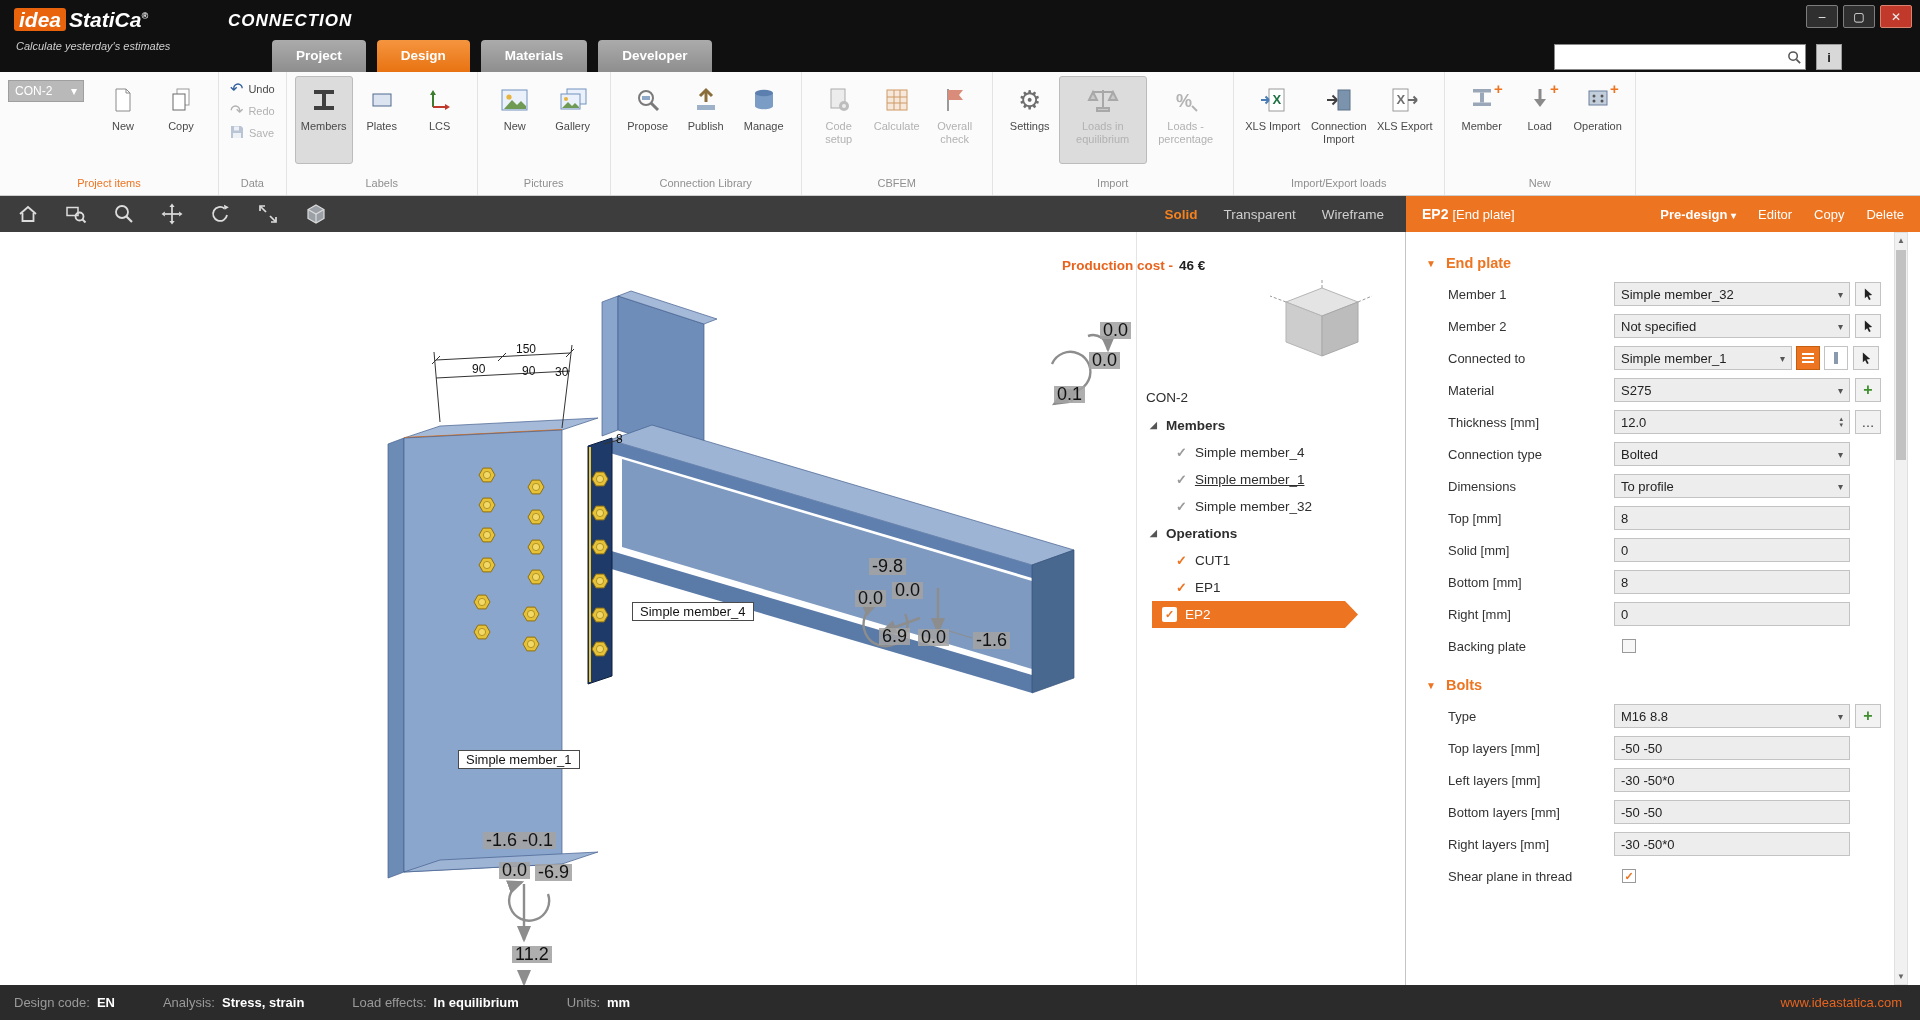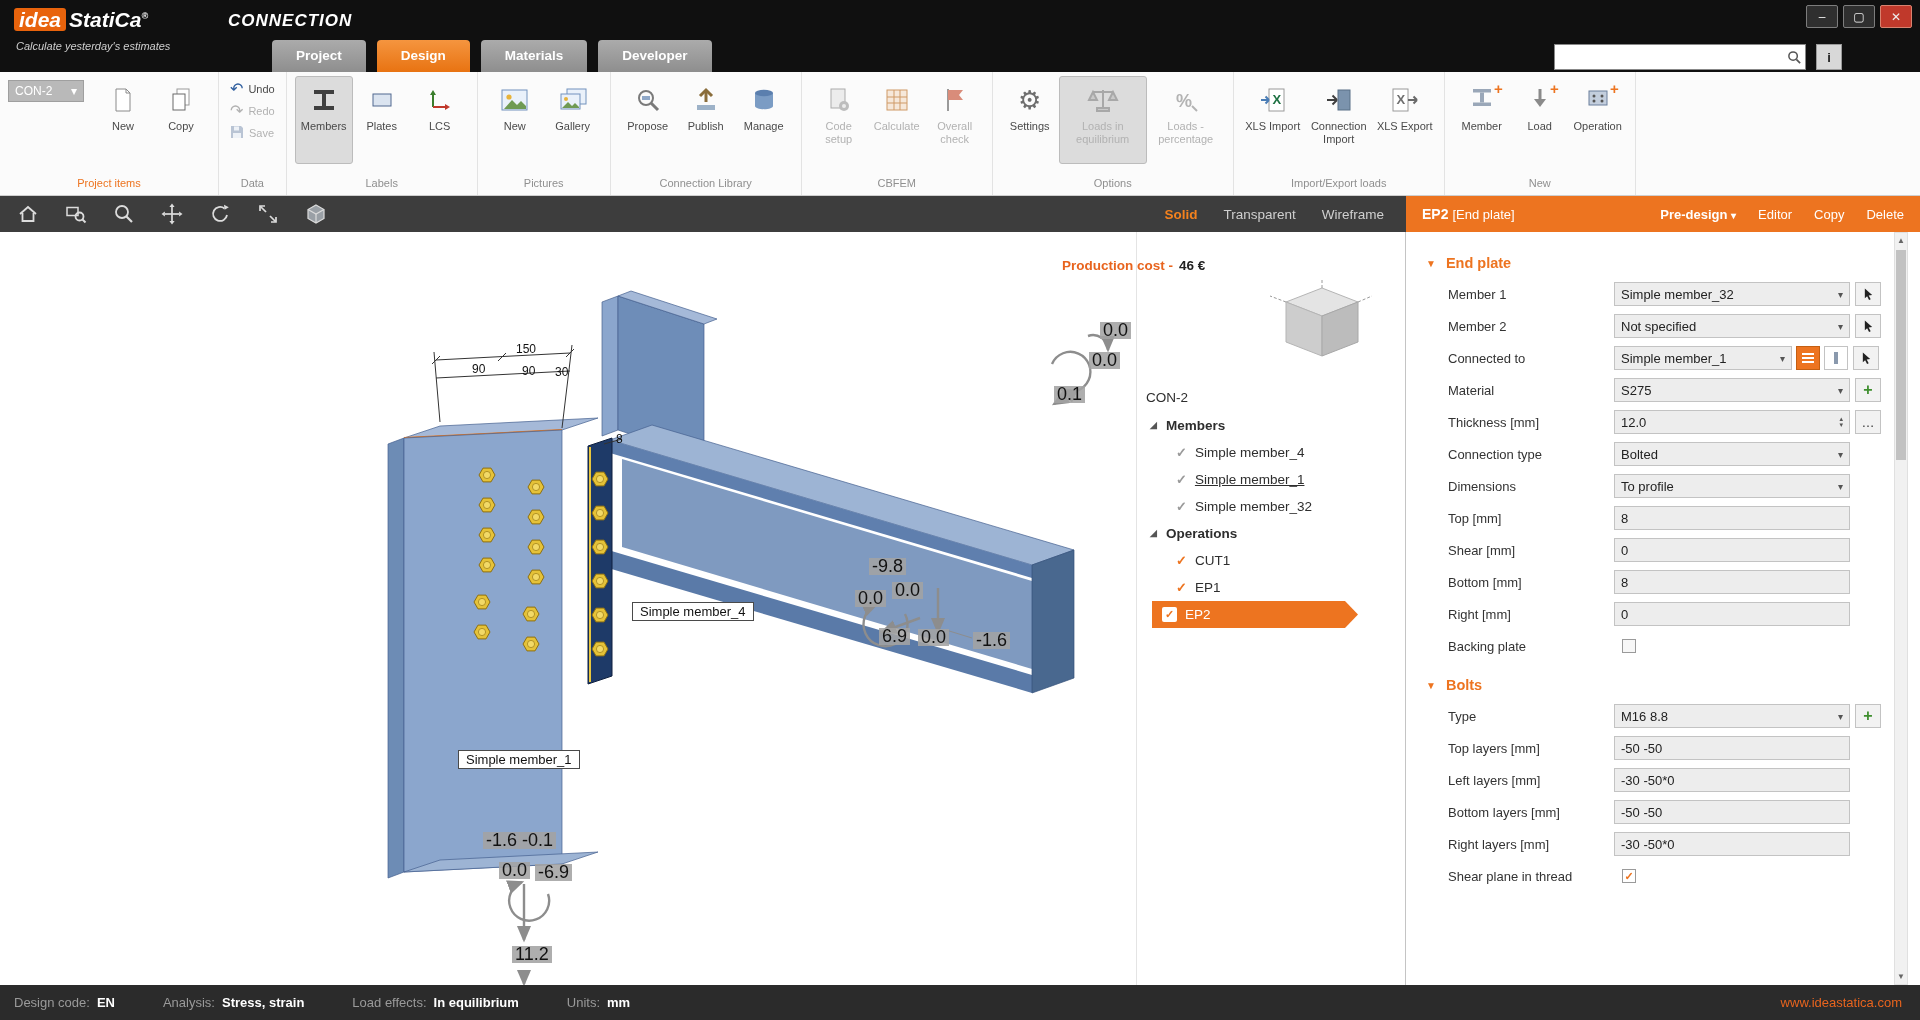--- a/index.html
+++ b/index.html
@@ -361,21 +361,21 @@
         <div class="rbtn disabled" style="width:78px;">
           <div class="ricon">
             <svg width="26" height="26" viewBox="0 0 26 26">
                 <text x="3" y="20" font-size="18" font-weight="bold" fill="#b3b3b3">%</text>
                 <path d="M19 19 l5 5" stroke="#b3b3b3" stroke-width="2" fill="none"></path>
               </svg>
           </div>
           <div class="rtext">Loads - percentage</div>
         </div>
       </div>
-      <div class="rlabel">Options</div>
+      <div class="rlabel">Import</div>
     </div>
 
     <div class="rgroup">
       <div class="ritems">
         <div class="rbtn" style="width:62px;">
           <div class="ricon">
             <svg width="28" height="26" viewBox="0 0 28 26">
                 <rect x="10" y="2" width="15" height="22" fill="#fff" stroke="#9a9a9a"></rect>
                 <text x="13.5" y="17" font-size="13" font-weight="bold" fill="#1f7244">X</text>
                 <path d="M2 13 h8 m0 0 l-3.5 -3.5 M10 13 l-3.5 3.5" stroke="#4a7db5" stroke-width="2" fill="none"></path>
@@ -790,21 +790,21 @@
       </div>
 
       <div class="prow">
         <span class="plabel">Top [mm]</span>
         <div class="val">
             <span>8</span>
           </div>
       </div>
 
       <div class="prow">
-        <span class="plabel">Shear [mm]</span>
+        <span class="plabel">Solid [mm]</span>
         <div class="val">
             <span>0</span>
           </div>
       </div>
 
       <div class="prow">
         <span class="plabel">Bottom [mm]</span>
         <div class="val">
             <span>8</span>
           </div>

